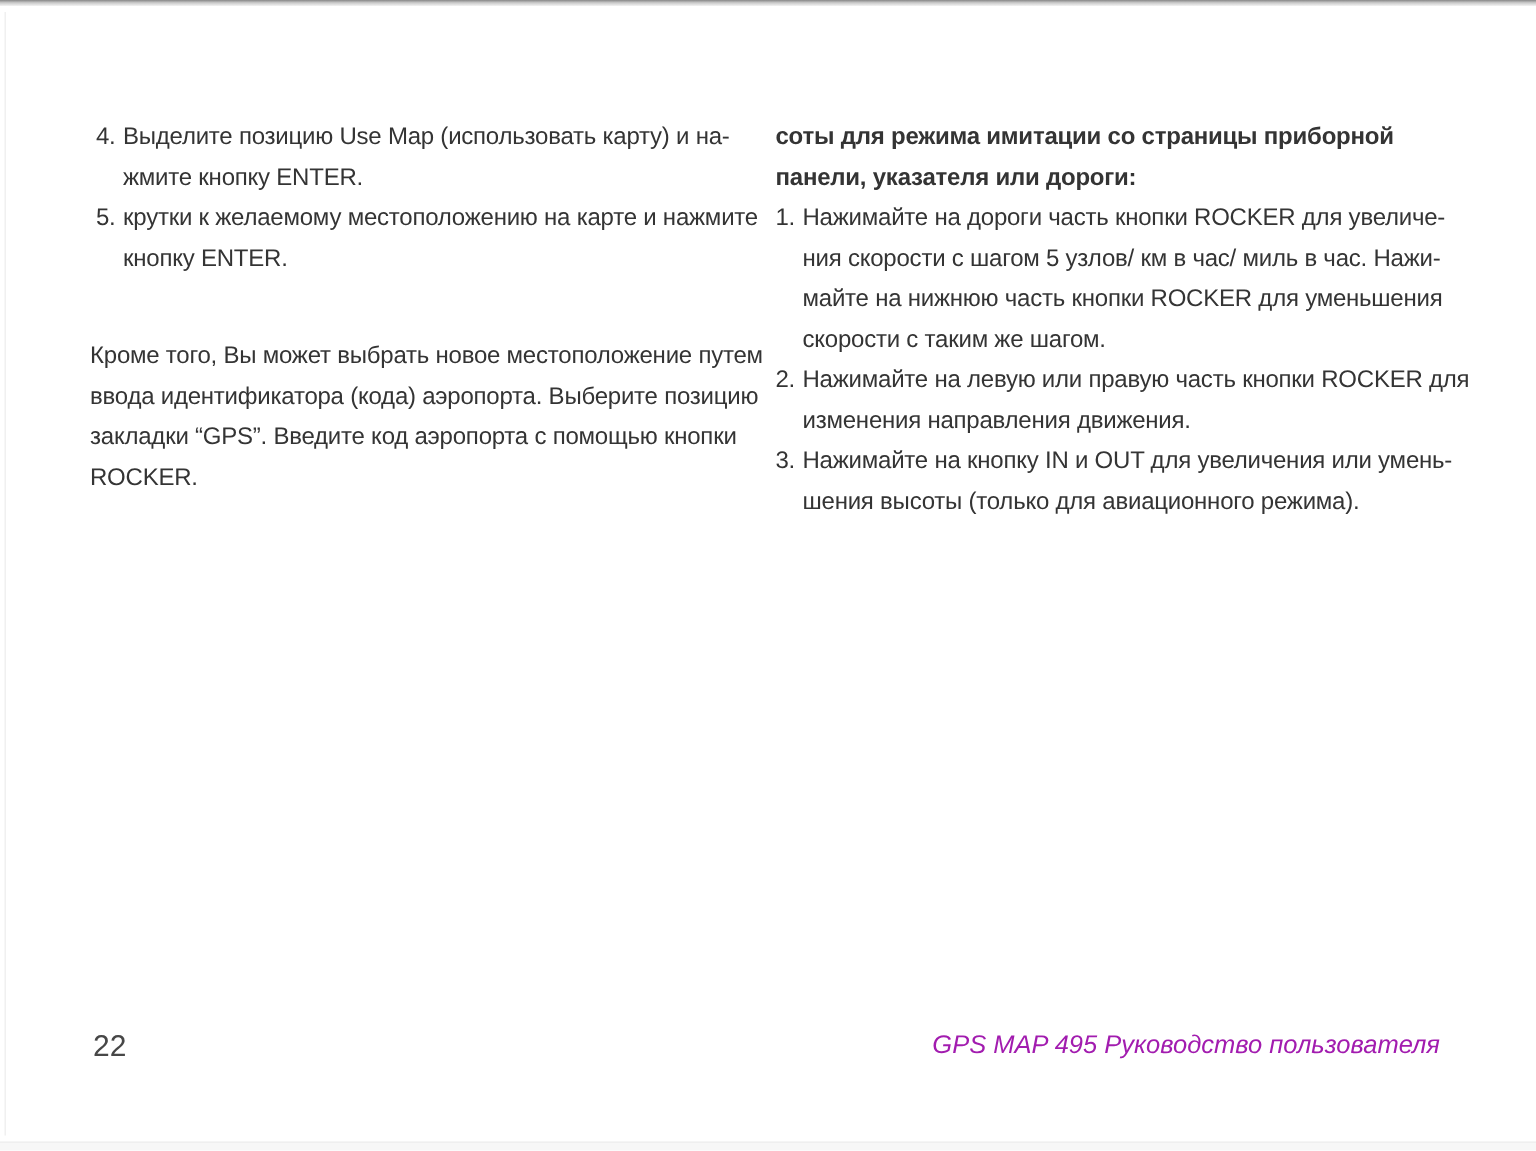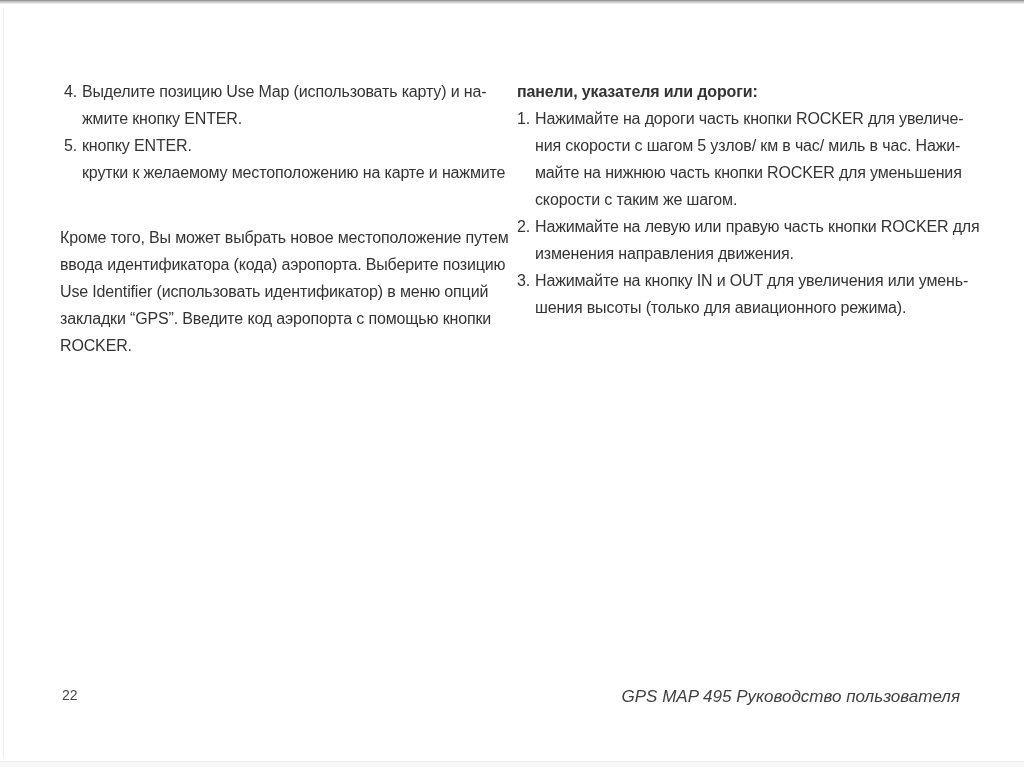--- a/index.html
+++ b/index.html
@@ -30,60 +30,60 @@
   .col-left{left:60px;width:446px;}
   .col-right{left:517px;width:460px;}
   .li{position:relative;padding-left:22px;}
   .col-right .li{padding-left:18px;}
   .li .num{position:absolute;left:4px;top:0;line-height:27px;}
   .col-right .li .num{left:0;}
   .paragraph{margin-top:38px;}
   .heading .tline span{font-weight:bold;}
   .footer-pagenum{
     position:absolute;left:62px;top:687px;
-    font-size:14px;color:#474747;letter-spacing:0;
+    font-size:20px;color:#474747;letter-spacing:0;
   }
   .footer-title{
     position:absolute;right:64px;top:687px;
-    font-size:17px;font-style:italic;color:#404040;letter-spacing:0;
+    font-size:17px;font-style:italic;color:#a21caf;letter-spacing:0;
   }
 </style>
 </head>
 <body>
 
 <div class="top-edge"></div>
 <div class="left-hairline"></div>
 <div class="bottom-edge"></div>
 
 <div class="col col-left">
   <div class="li">
     <span class="num">4.</span>
     <div>
         <div class="tline"><span>Выделите позицию </span><span class="b">Use Map</span><span> (использовать карту) и на-</span></div>
         <div class="tline"><span>жмите кнопку </span><span class="b">ENTER</span><span>.</span></div>
       </div>
   </div>
   <div class="li">
     <span class="num">5.</span>
     <div>
+        <div class="tline"><span>крутки к желаемому местоположению на карте и нажмите</span></div>
         <div class="tline"><span>кнопку </span><span class="b">ENTER</span><span>.</span></div>
-        <div class="tline"><span>крутки к желаемому местоположению на карте и нажмите</span></div>
       </div>
   </div>
   <div class="paragraph">
       <div class="tline"><span>Кроме того, Вы может выбрать новое местоположение путем</span></div>
       <div class="tline"><span>ввода идентификатора (кода) аэропорта. Выберите позицию</span></div>
-      <div class="tline"><span>Use Identifier (использовать идентификатор) в меню опций</span></div>
       <div class="tline"><span>закладки “GPS”. Введите код аэропорта с помощью кнопки</span></div>
       <div class="tline"><span>ROCKER.</span></div>
     </div>
 </div>
 
 <div class="col col-right">
   <div class="heading">
+      <div class="tline"><span class="b">соты для режима имитации со страницы приборной</span></div>
       <div class="tline"><span class="b">панели, указателя или дороги:</span></div>
     </div>
   <div class="li">
     <span class="num">1.</span>
     <div>
         <div class="tline"><span>Нажимайте на дороги часть кнопки </span><span class="b">ROCKER</span><span> для увеличе-</span></div>
         <div class="tline"><span>ния скорости с шагом 5 узлов/ км в час/ миль в час. Нажи-</span></div>
         <div class="tline"><span>майте на нижнюю часть кнопки </span><span class="b">ROCKER</span><span> для уменьшения</span></div>
         <div class="tline"><span>скорости с таким же шагом.</span></div>
       </div>

